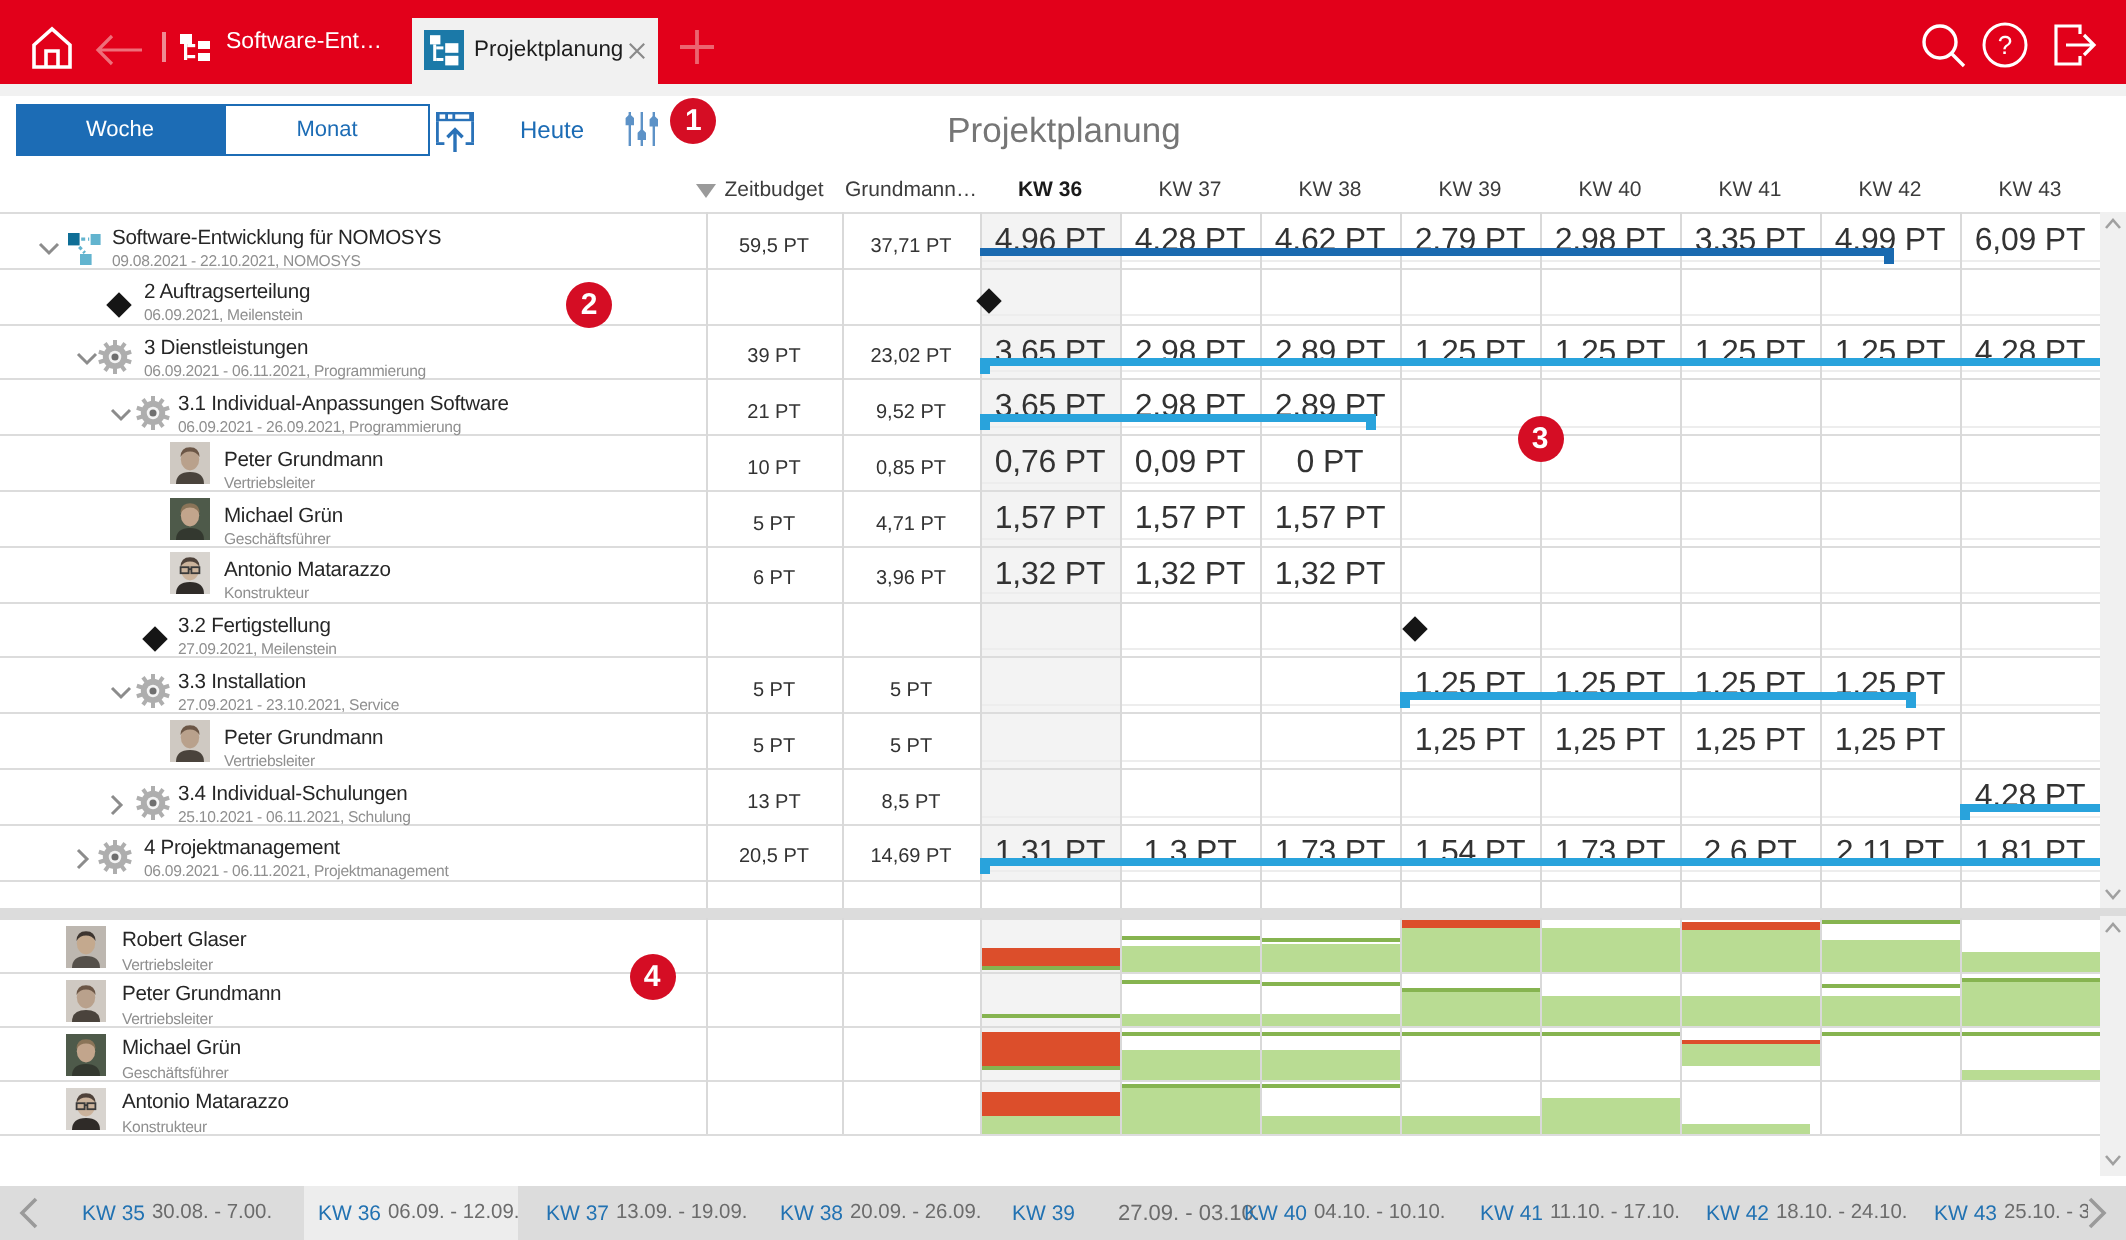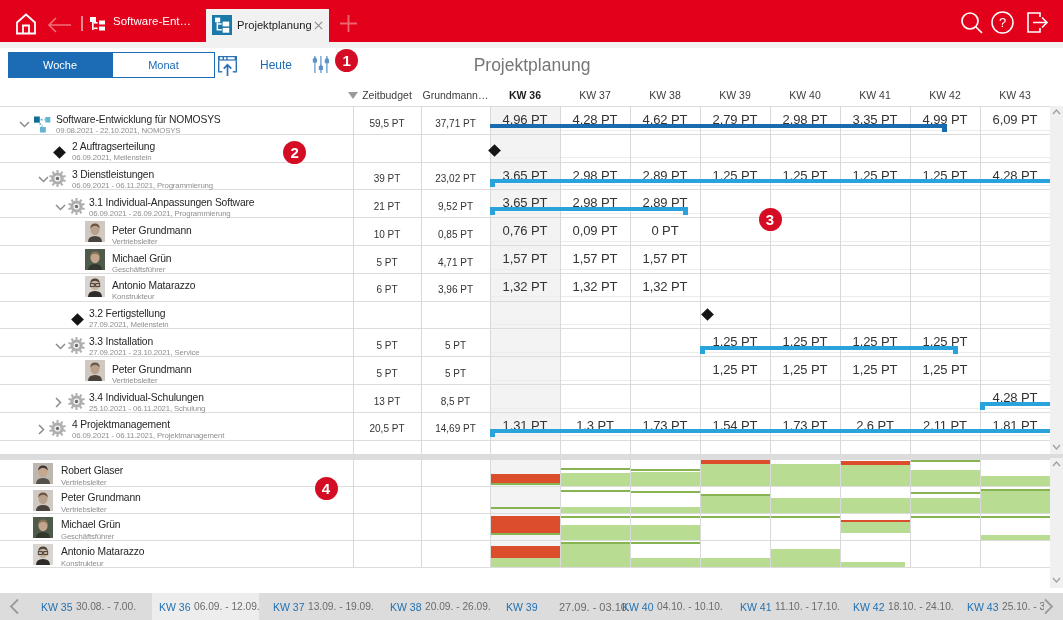--- a/index.html
+++ b/index.html
@@ -1,21 +1,21 @@
 <!DOCTYPE html>
 <html><head><meta charset="utf-8">
 <style>
 html,body{margin:0;padding:0}
 body{width:1063px;height:620px;position:relative;overflow:hidden;background:#fff;
  font-family:"Liberation Sans",sans-serif;-webkit-font-smoothing:antialiased}
 .abs{position:absolute}
 .vline{position:absolute;width:1px;background:#d9d9d9}
 .hline{position:absolute;height:1px;background:#dcdcdc;left:0;width:1050px}
 .fline{position:absolute;height:1px;background:#ededed;left:490px;width:560px}
-.val{position:absolute;font-size:13px;letter-spacing:-0.1px;color:#333;width:70px;text-align:center;white-space:nowrap}
+.val{position:absolute;font-size:16px;letter-spacing:-0.1px;color:#333;width:70px;text-align:center;white-space:nowrap}
 .zval{position:absolute;font-size:10px;color:#333;width:68px;left:353px;text-align:center;white-space:nowrap}
 .rval{position:absolute;font-size:10px;color:#333;width:69px;left:421px;text-align:center;white-space:nowrap}
 .ttl{position:absolute;font-size:10.3px;letter-spacing:-0.15px;color:#262626;white-space:nowrap}
 .sub{position:absolute;font-size:7.8px;letter-spacing:-0.15px;color:#8f8f8f;white-space:nowrap}
 .circ{position:absolute;width:23px;height:23px;border-radius:50%;background:#d50d24;
  color:#fff;font-size:15px;font-weight:bold;text-align:center;line-height:23px}
 .cell{position:absolute}
 .gr{background:#b9dc93}
 .dk{background:#86b450}
 .rd{background:#dc4e2b}

